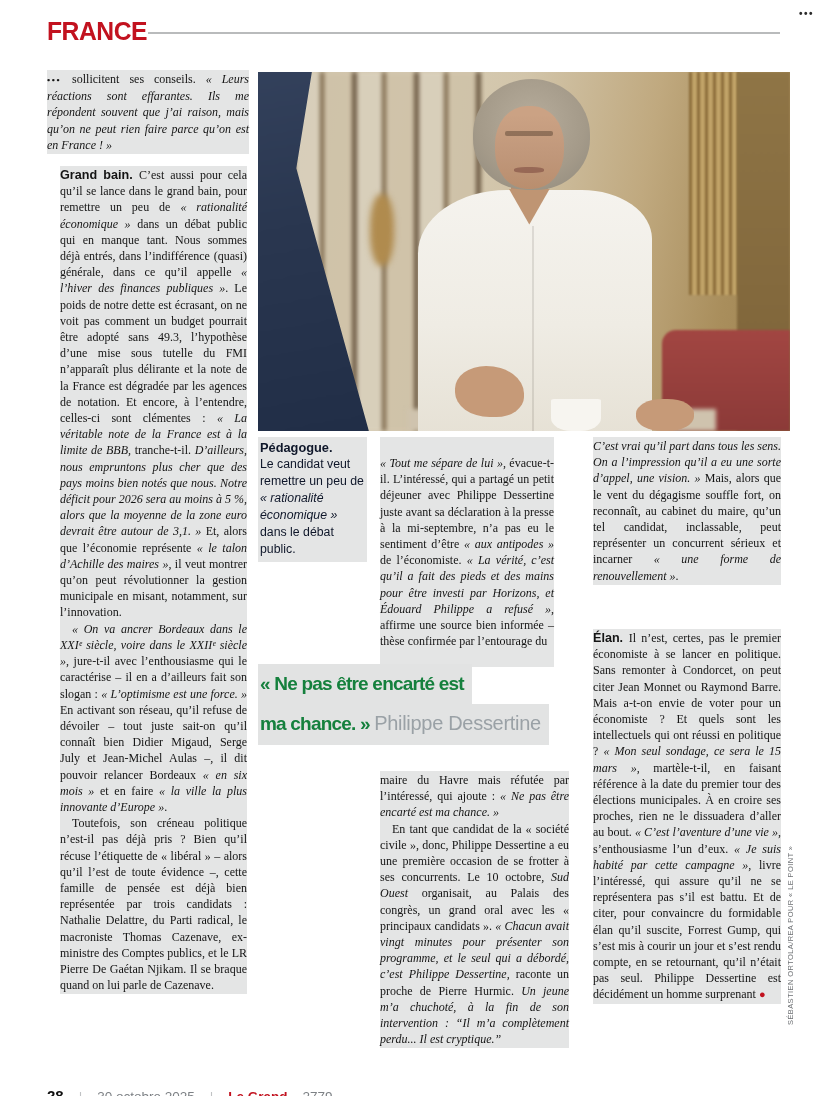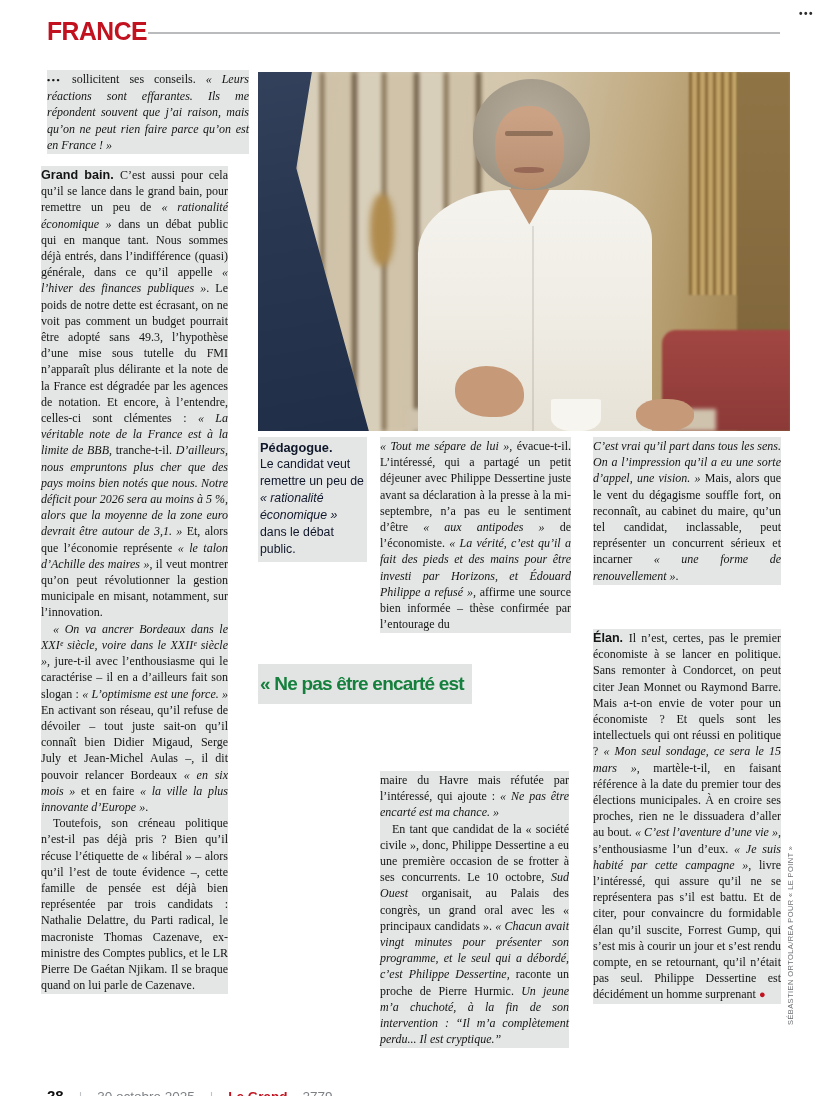--- a/index.html
+++ b/index.html
@@ -18,22 +18,22 @@
   .block{position:absolute;background:#e4e5e5;}
   .body-text{font-size:12px;line-height:16.2px;text-align:justify;}
   .para{margin:0;}
   .para.indent{text-indent:12px;}
   .it{font-style:italic;}
   .lead{font-family:"Liberation Sans",sans-serif;font-weight:bold;font-size:12.6px;}
   .dots{font-size:9px;letter-spacing:1.6px;font-weight:bold;}
   .enddot{color:#c2121f;font-size:11px;}
 
   .intro{left:47px;top:70px;width:202px;padding:1px 0;}
-  .col1{left:41px;top:166px;width:187px;padding:1px 0;}
-  .col2a{left:380px;top:437px;width:191px;padding:1px 0;}
+  .col1{left:60px;top:166px;width:187px;padding:1px 0;}
+  .col2a{left:380px;top:437px;width:174px;padding:18px 0;}
   .col2b{left:380px;top:757px;width:189px;padding:1px 0;margin-top:14px;}
   .col3a{left:593px;top:437px;width:188px;padding:1px 0;}
   .col3b{left:593px;top:613px;width:188px;padding:1px 0;margin-top:16px;}
 
   
   .caption{position:absolute;left:258px;top:437px;width:104px;background:#e4e5e5;
         font-family:"Liberation Sans",sans-serif;font-size:12.3px;line-height:17px;
         color:#0f172a;padding:2px 3px 4px 2px;}
   .cap-lead{font-weight:bold;font-size:12.8px;}
   .caption p{margin:0;}
@@ -136,20 +136,22 @@
     <p class="para indent"><span class="it">« On va ancrer Bordeaux dans le XXIᵉ siècle, voire dans le XXIIᵉ siècle »</span><span>, jure-t-il avec l’enthousiasme qui le caractérise – il en a d’ailleurs fait son slogan : </span><span class="it">« L’optimisme est une force. »</span><span> En activant son réseau, qu’il refuse de dévoiler – tout juste sait-on qu’il connaît bien Didier Migaud, Serge July et Jean-Michel Aulas –, il dit pouvoir relancer Bordeaux </span><span class="it">« en six mois »</span><span> et en faire </span><span class="it">« la ville la plus innovante d’Europe »</span><span>.</span></p>
     <p class="para indent"><span>Toutefois, son créneau politique n’est-il pas déjà pris ? Bien qu’il récuse l’étiquette de « libéral » – alors qu’il l’est de toute évidence –, cette famille de pensée est déjà bien représentée par trois candidats : Nathalie Delattre, du Parti radical, le macroniste Thomas Cazenave, ex-ministre des Comptes publics, et le LR Pierre De Gaétan Njikam. Il se braque quand on lui parle de Cazenave.</span></p>
   </section>
 
   <section class="block col2a body-text">
     <p class="para"><span class="it">« Tout me sépare de lui »</span><span>, évacue-t-il. L’intéressé, qui a partagé un petit déjeuner avec Philippe Dessertine juste avant sa déclaration à la presse à la mi-septembre, n’a pas eu le sentiment d’être </span><span class="it">« aux antipodes »</span><span> de l’économiste. </span><span class="it">« La vérité, c’est qu’il a fait des pieds et des mains pour être investi par Horizons, et Édouard Philippe a refusé »</span><span>, affirme une source bien informée – thèse confirmée par l’entourage du</span></p>
   </section>
 
   <div class="pullquote">
     <span class="pq-line pq-bold">« Ne pas être encarté est</span><br>
+    <span class="pq-line"><span class="pq-bold">ma chance. »</span>
+      <span class="pq-author">Philippe Dessertine</span></span>
   </div>
 
   <section class="block col2b body-text">
     <p class="para"><span>maire du Havre mais réfutée par l’intéressé, qui ajoute : </span><span class="it">« Ne pas être encarté est ma chance. »</span></p>
     <p class="para indent"><span>En tant que candidat de la « société civile », donc, Philippe Dessertine a eu une première occasion de se frotter à ses concurrents. Le 10 octobre, </span><span class="it">Sud Ouest</span><span> organisait, au Palais des congrès, un grand oral avec les « principaux candidats ». </span><span class="it">« Chacun avait vingt minutes pour présenter son programme, et le seul qui a débordé, c’est Philippe Dessertine,</span><span> raconte un proche de Pierre Hurmic. </span><span class="it">Un jeune m’a chuchoté, à la fin de son intervention : “Il m’a complètement perdu... Il est cryptique.”</span></p>
   </section>
 
   <section class="block col3a body-text">
     <p class="para"><span class="it">C’est vrai qu’il part dans tous les sens. On a l’impression qu’il a eu une sorte d’appel, une vision. »</span><span> Mais, alors que le vent du dégagisme souffle fort, on reconnaît, au cabinet du maire, qu’un tel candidat, inclassable, peut représenter un concurrent sérieux et incarner </span><span class="it">« une forme de renouvellement »</span><span>.</span></p>
   </section>

